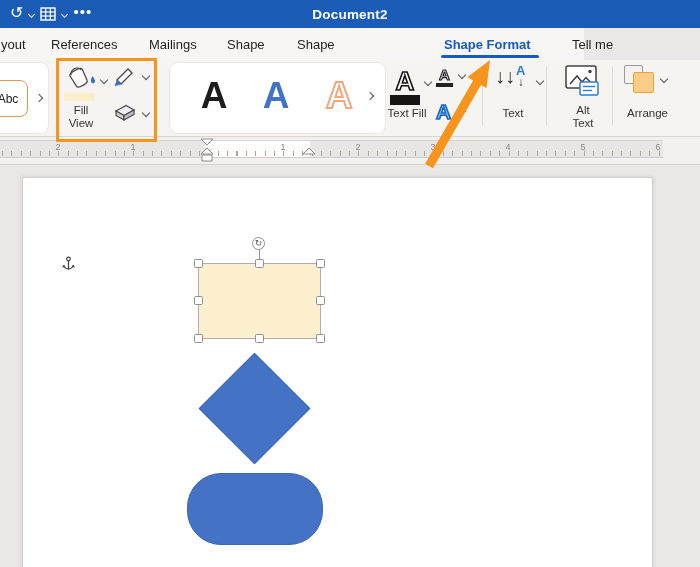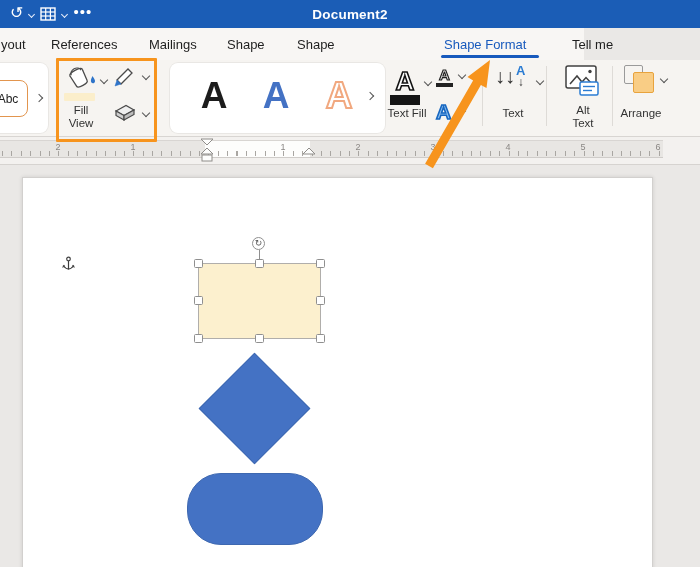--- a/index.html
+++ b/index.html
@@ -14,21 +14,21 @@
   .undo-glyph { font-size:16px; line-height:1; transform:translateY(-1px); }
   .tb-title { position:absolute; left:0; right:0; top:0; height:28px; display:flex; align-items:center; justify-content:center;
               color:#fff; font-size:13.5px; font-weight:bold; letter-spacing:.2px; }
   .chev { display:inline-block; width:6px; height:6px; border-right:1.6px solid #555; border-bottom:1.6px solid #555; transform:rotate(45deg); }
   .chev.white { border-color:#e8eefb; width:5px; height:5px; }
   .chev.right { transform:rotate(-45deg); }
   .dots { font-size:15px; letter-spacing:1px; line-height:1; transform:translateY(-3px); }
   
   .tabbar { position:absolute; left:0; top:28px; width:584px; height:32px; background:#f8f6f4; }
   .tab { position:absolute; top:0; height:32px; display:flex; align-items:center; font-size:13px; color:#1f1f1f; white-space:nowrap; }
-  .tab.active { color:#185abd; font-weight:normal; }
+  .tab.active { color:#185abd; font-weight:bold; }
   .tab-underline { position:absolute; left:441px; top:27px; width:98px; height:3px; background:#185abd; border-radius:2px; }
   .bulb { position:absolute; left:551px; top:36px; }
   
   .ribbon { position:absolute; left:0; top:60px; width:700px; height:77px; background:#f6f4f1; border-bottom:1px solid #d8d5d2; }
   .panel { position:absolute; background:#fff; border-radius:8px; box-shadow:0 0 0 1px rgba(0,0,0,0.05); }
   .styles-panel { left:-22px; top:3px; width:70px; height:70px; }
   .abc-swatch { position:absolute; left:10px; top:17px; width:40px; height:37px; border:1.5px solid #e2954e; border-radius:8px;
                 display:flex; align-items:center; justify-content:center; font-size:12px; color:#222; background:#fff; }
   .wordart-panel { left:170px; top:3px; width:215px; height:70px; }
   .bigA { position:absolute; top:8px; width:44px; text-align:center; font-size:37px; font-weight:bold; line-height:50px; }
@@ -210,21 +210,21 @@
     </div>
 
     <div class="sep" style="left:612px"></div>
 
     <div>
       <div class="icon-abs" style="left:624px; top:5px; width:32px; height:30px;">
         <span class="arrange-back"></span>
         <span class="arrange-front"></span>
       </div>
       <span class="chev" style="position:absolute; left:661px; top:16px;"></span>
-      <div class="rlabel" style="left:614px; top:47px; width:54px;">Arrange</div>
+      <div class="rlabel" style="left:614px; top:47px; width:54px;text-align:right;">Arrange</div>
     </div>
   </div>
 
   <div class="ruler-zone">
     <div class="ruler-strip">
       <div class="ruler-white"></div>
       <div class="ruler-ticks"></div>
       <span class="ruler-num" style="left:52px">2</span>
       <span class="ruler-num" style="left:127px">1</span>
       <span class="ruler-num" style="left:277px">1</span>

